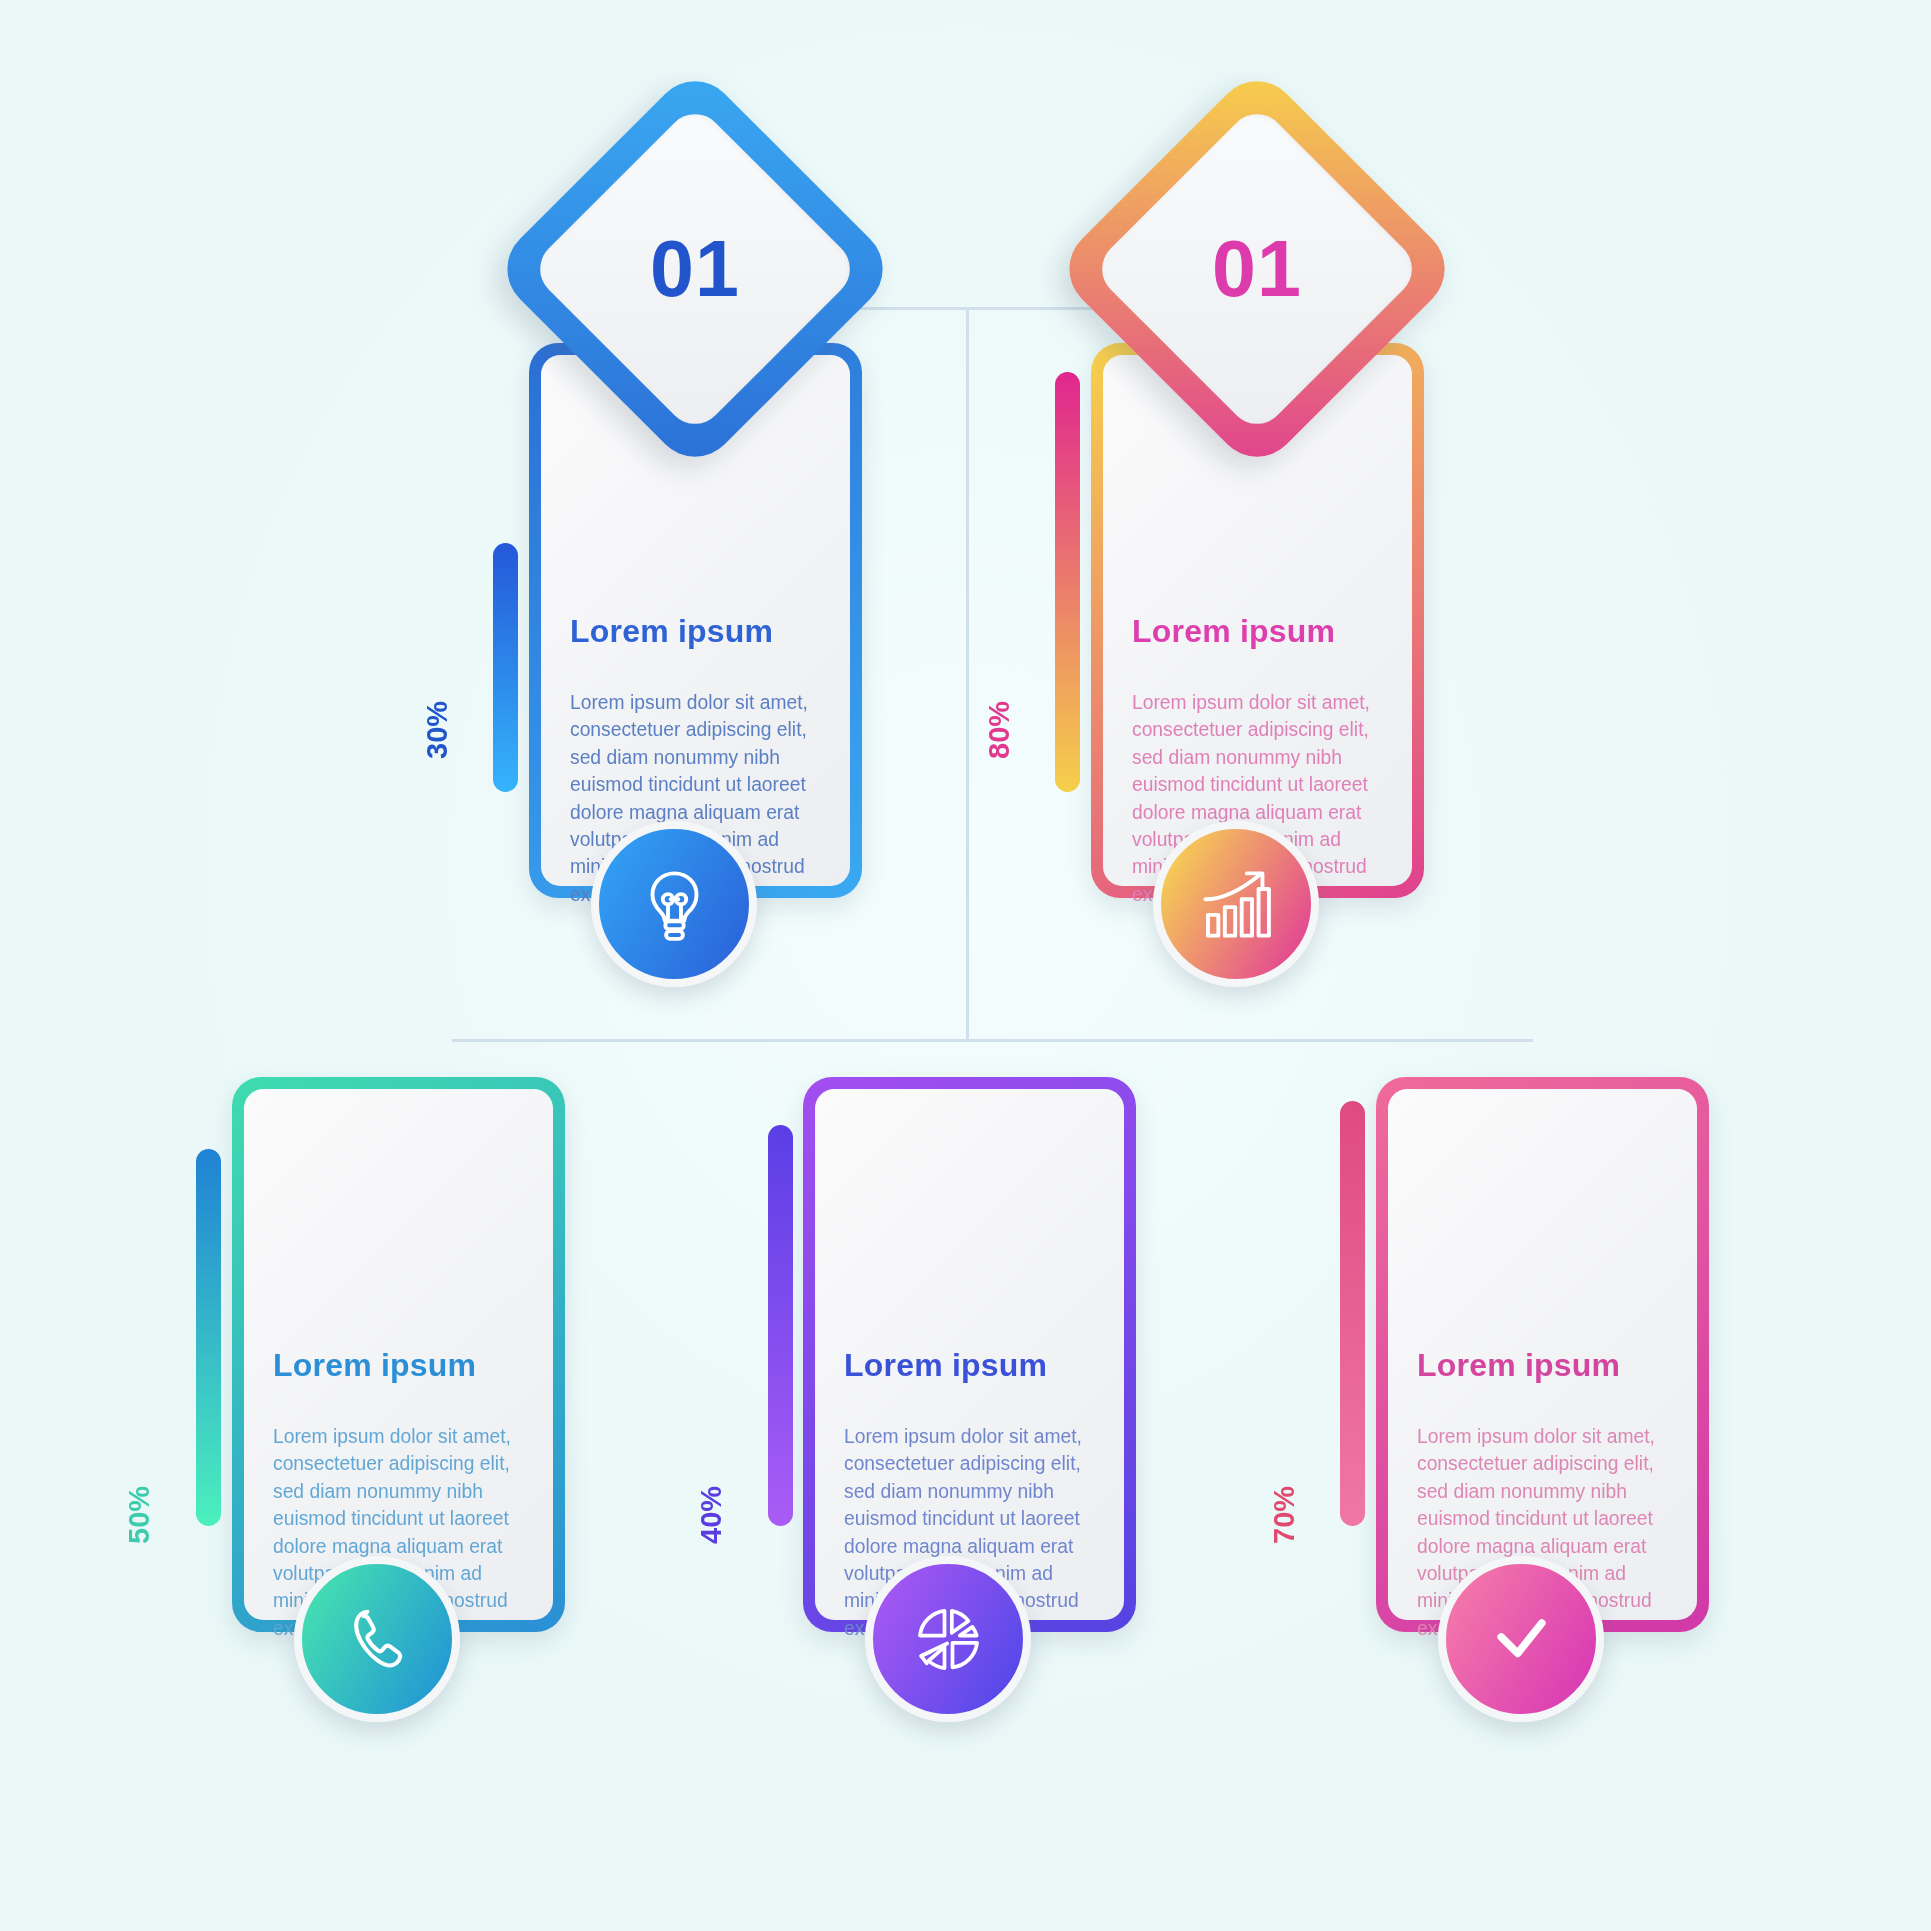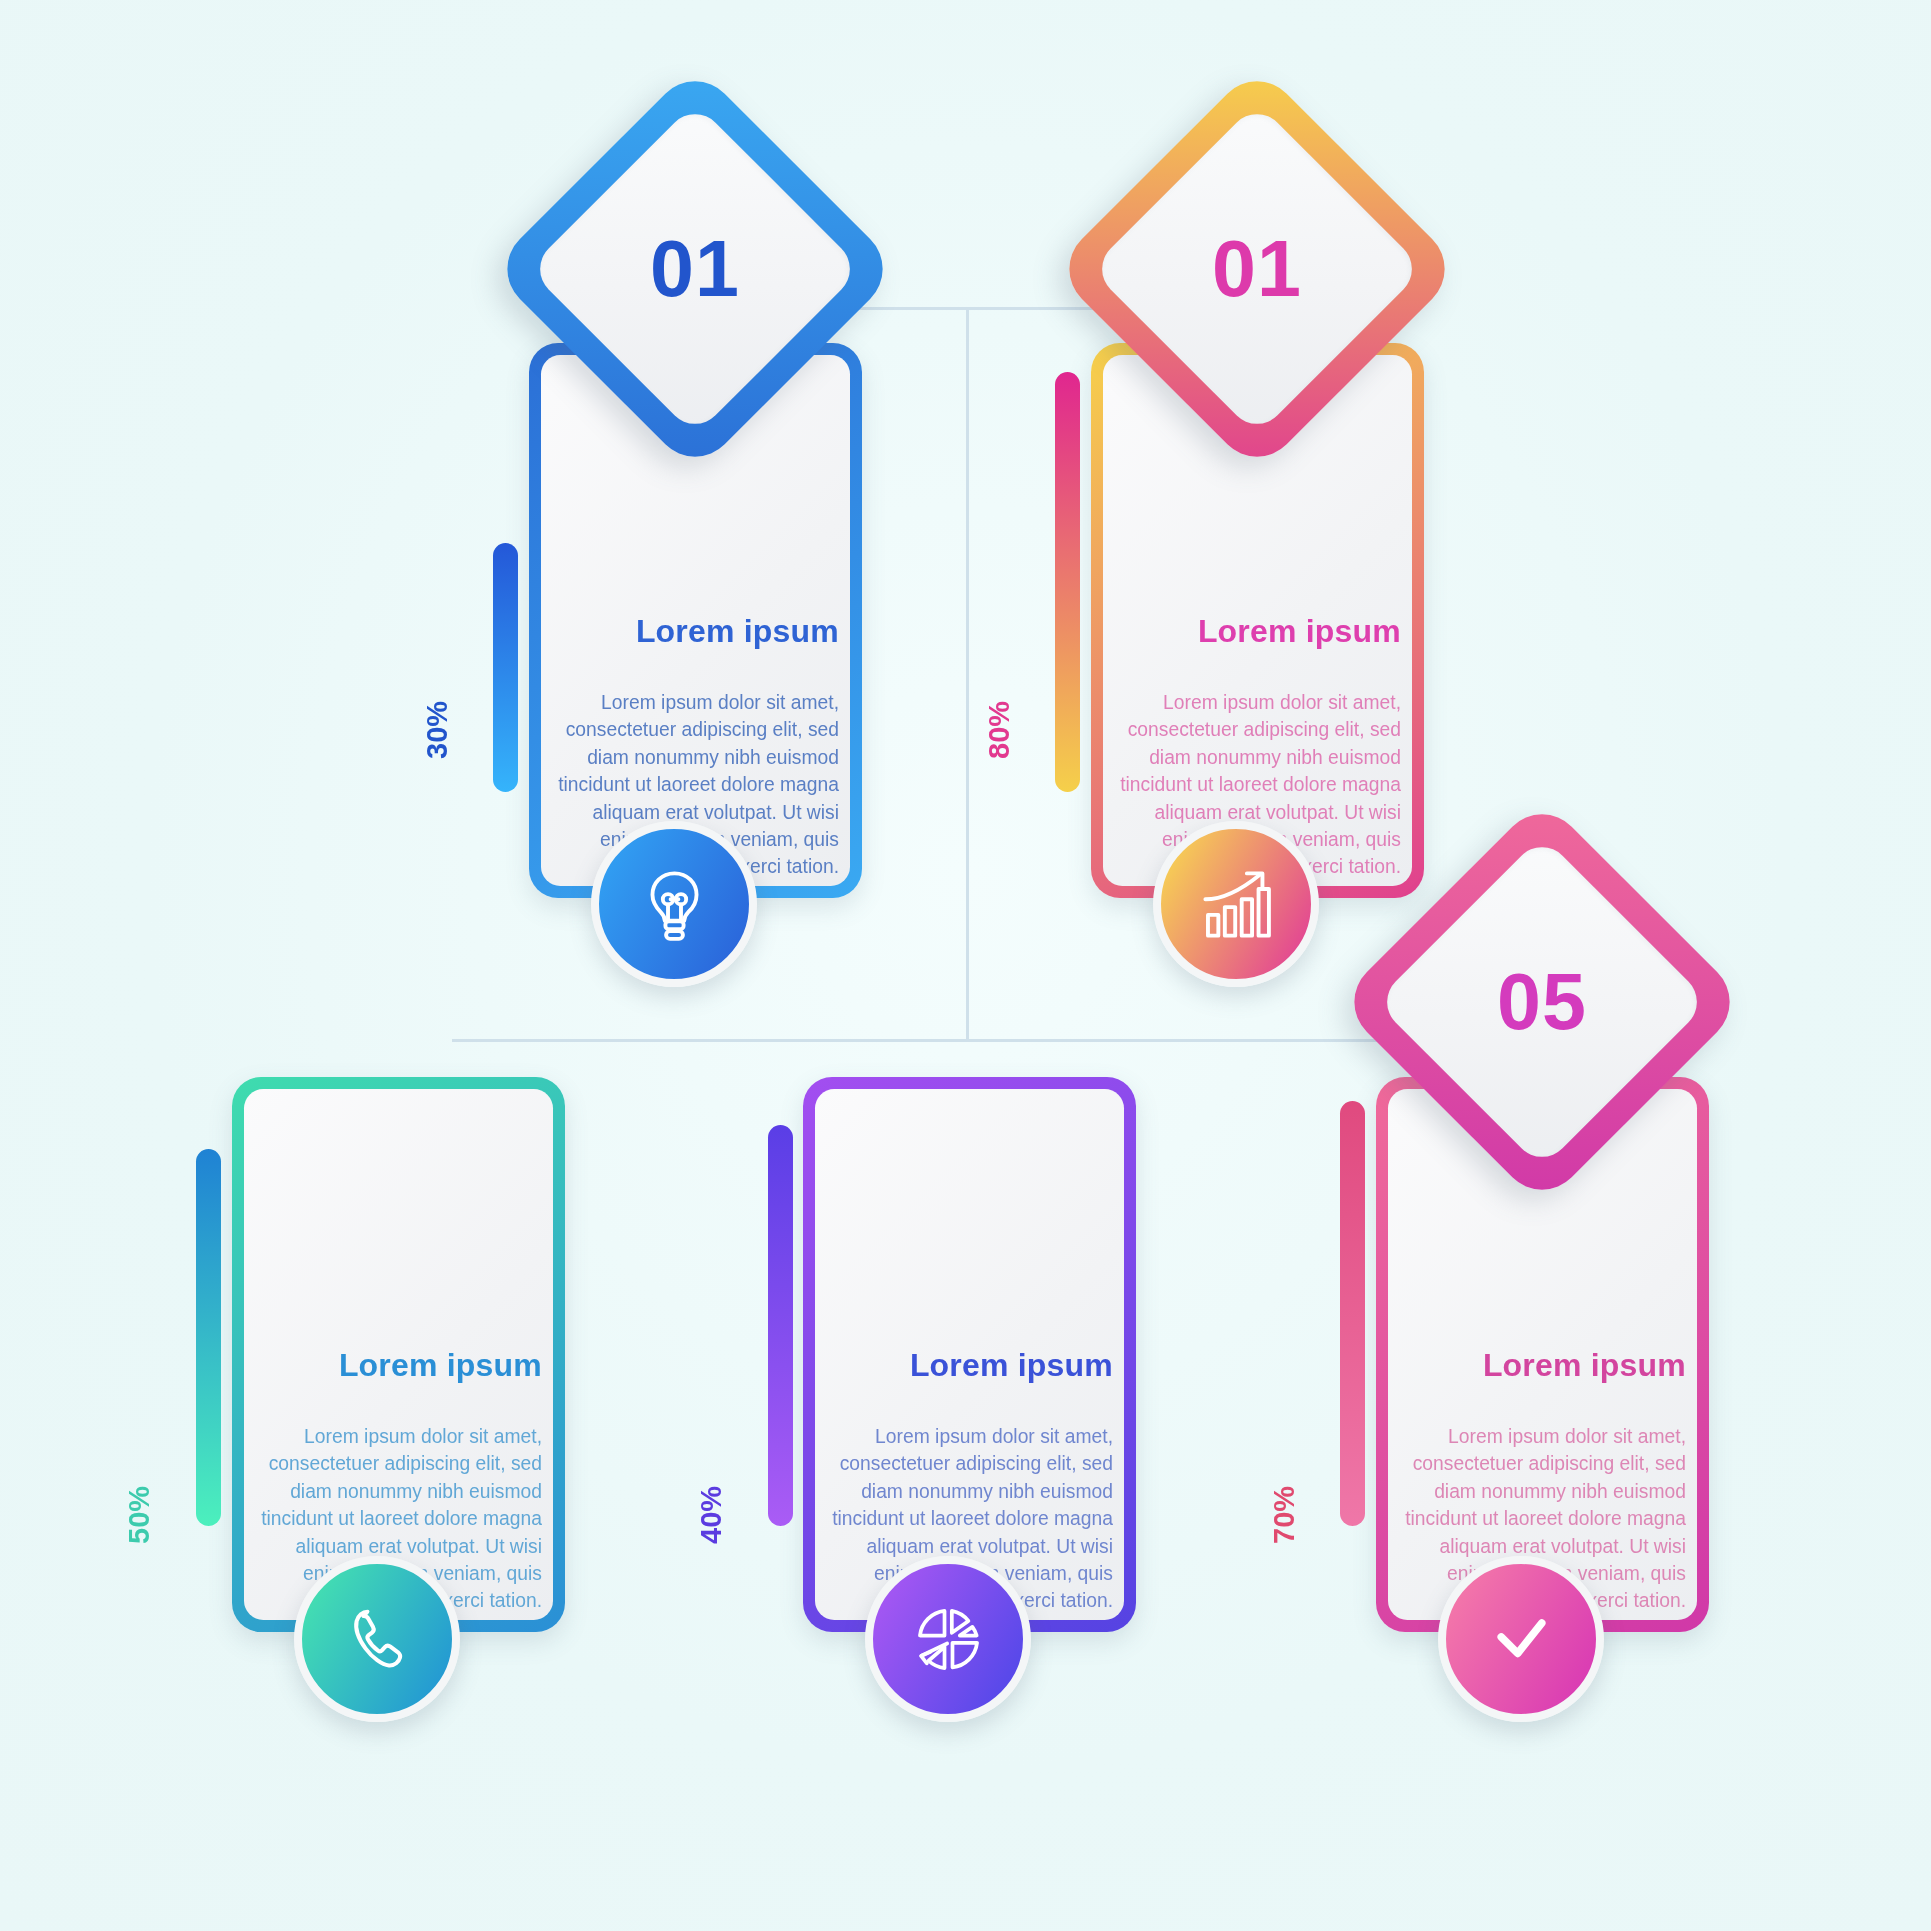--- a/index.html
+++ b/index.html
@@ -46,22 +46,22 @@
     position: absolute;
     left: 11.6px; right: 11.6px; top: 11.6px; bottom: 11.6px;
     border-radius: 19.3px;
     background: linear-gradient(135deg, #fbfbfc 0%, #f2f3f5 55%, #eceef1 100%);
   }
 
   .panel-body {
     position: absolute;
     left: 0; right: 0;
     top: 270px;
-    text-align: right;
-    padding: 0 23px;
+    text-align: left;
+    padding: 0 41px;
     box-sizing: border-box;
   }
   .panel-title {
     font-size: 32px;
     font-weight: bold;
     letter-spacing: 0.2px;
     margin: 0 0 39px 0;
   }
   .panel-text {
     font-size: 19.3px;
@@ -280,25 +280,20 @@
 
     <div class="panel-outer" style="left:1376px; top:1077px; width:333px; height:555px;
                 background:linear-gradient(150deg,#f06a9a 0%,#d038a8 100%);">
       <div class="panel-inner"></div>
       <div class="panel-body">
         <div class="panel-title" style="color:#d3459f;">Lorem ipsum</div>
         <div class="panel-text" style="color:#dd86b5;">Lorem ipsum dolor sit amet, consectetuer adipiscing elit, sed diam nonummy nibh euismod tincidunt ut laoreet dolore magna aliquam erat volutpat. Ut wisi enim ad minim veniam, quis nostrud exerci tation.</div>
       </div>
     </div>
 
-    <div class="diamond-wrap" style="left:1397px; top:857px;">
-      <div class="diamond-outer" style="background:linear-gradient(135deg,#f06a9a 0%,#d038a8 100%);"></div>
-      <div class="diamond-inner"></div>
-      <div class="diamond-num" style="color:#d43bbd;">05</div>
-    </div>
 
     <div class="bar-group">
       <div class="bar-track" style="left:1340px; top:1101px; height:425px;
                   background:linear-gradient(180deg,#e04a7f 0%,#ef77a8 100%);"></div>
       <div class="bar-label" style="left:1301px; top:1511px; color:#e04a6f;">70%</div>
     </div>
 
     <div class="icon-circle" style="left:1438px; top:1556px;
                 background:linear-gradient(120deg,#f77fa8 0%,#d633b5 100%);">
       <svg width="81" height="81" viewBox="0 0 64 64" fill="none" stroke="#ffffff" stroke-width="6" stroke-linecap="round" stroke-linejoin="round">

